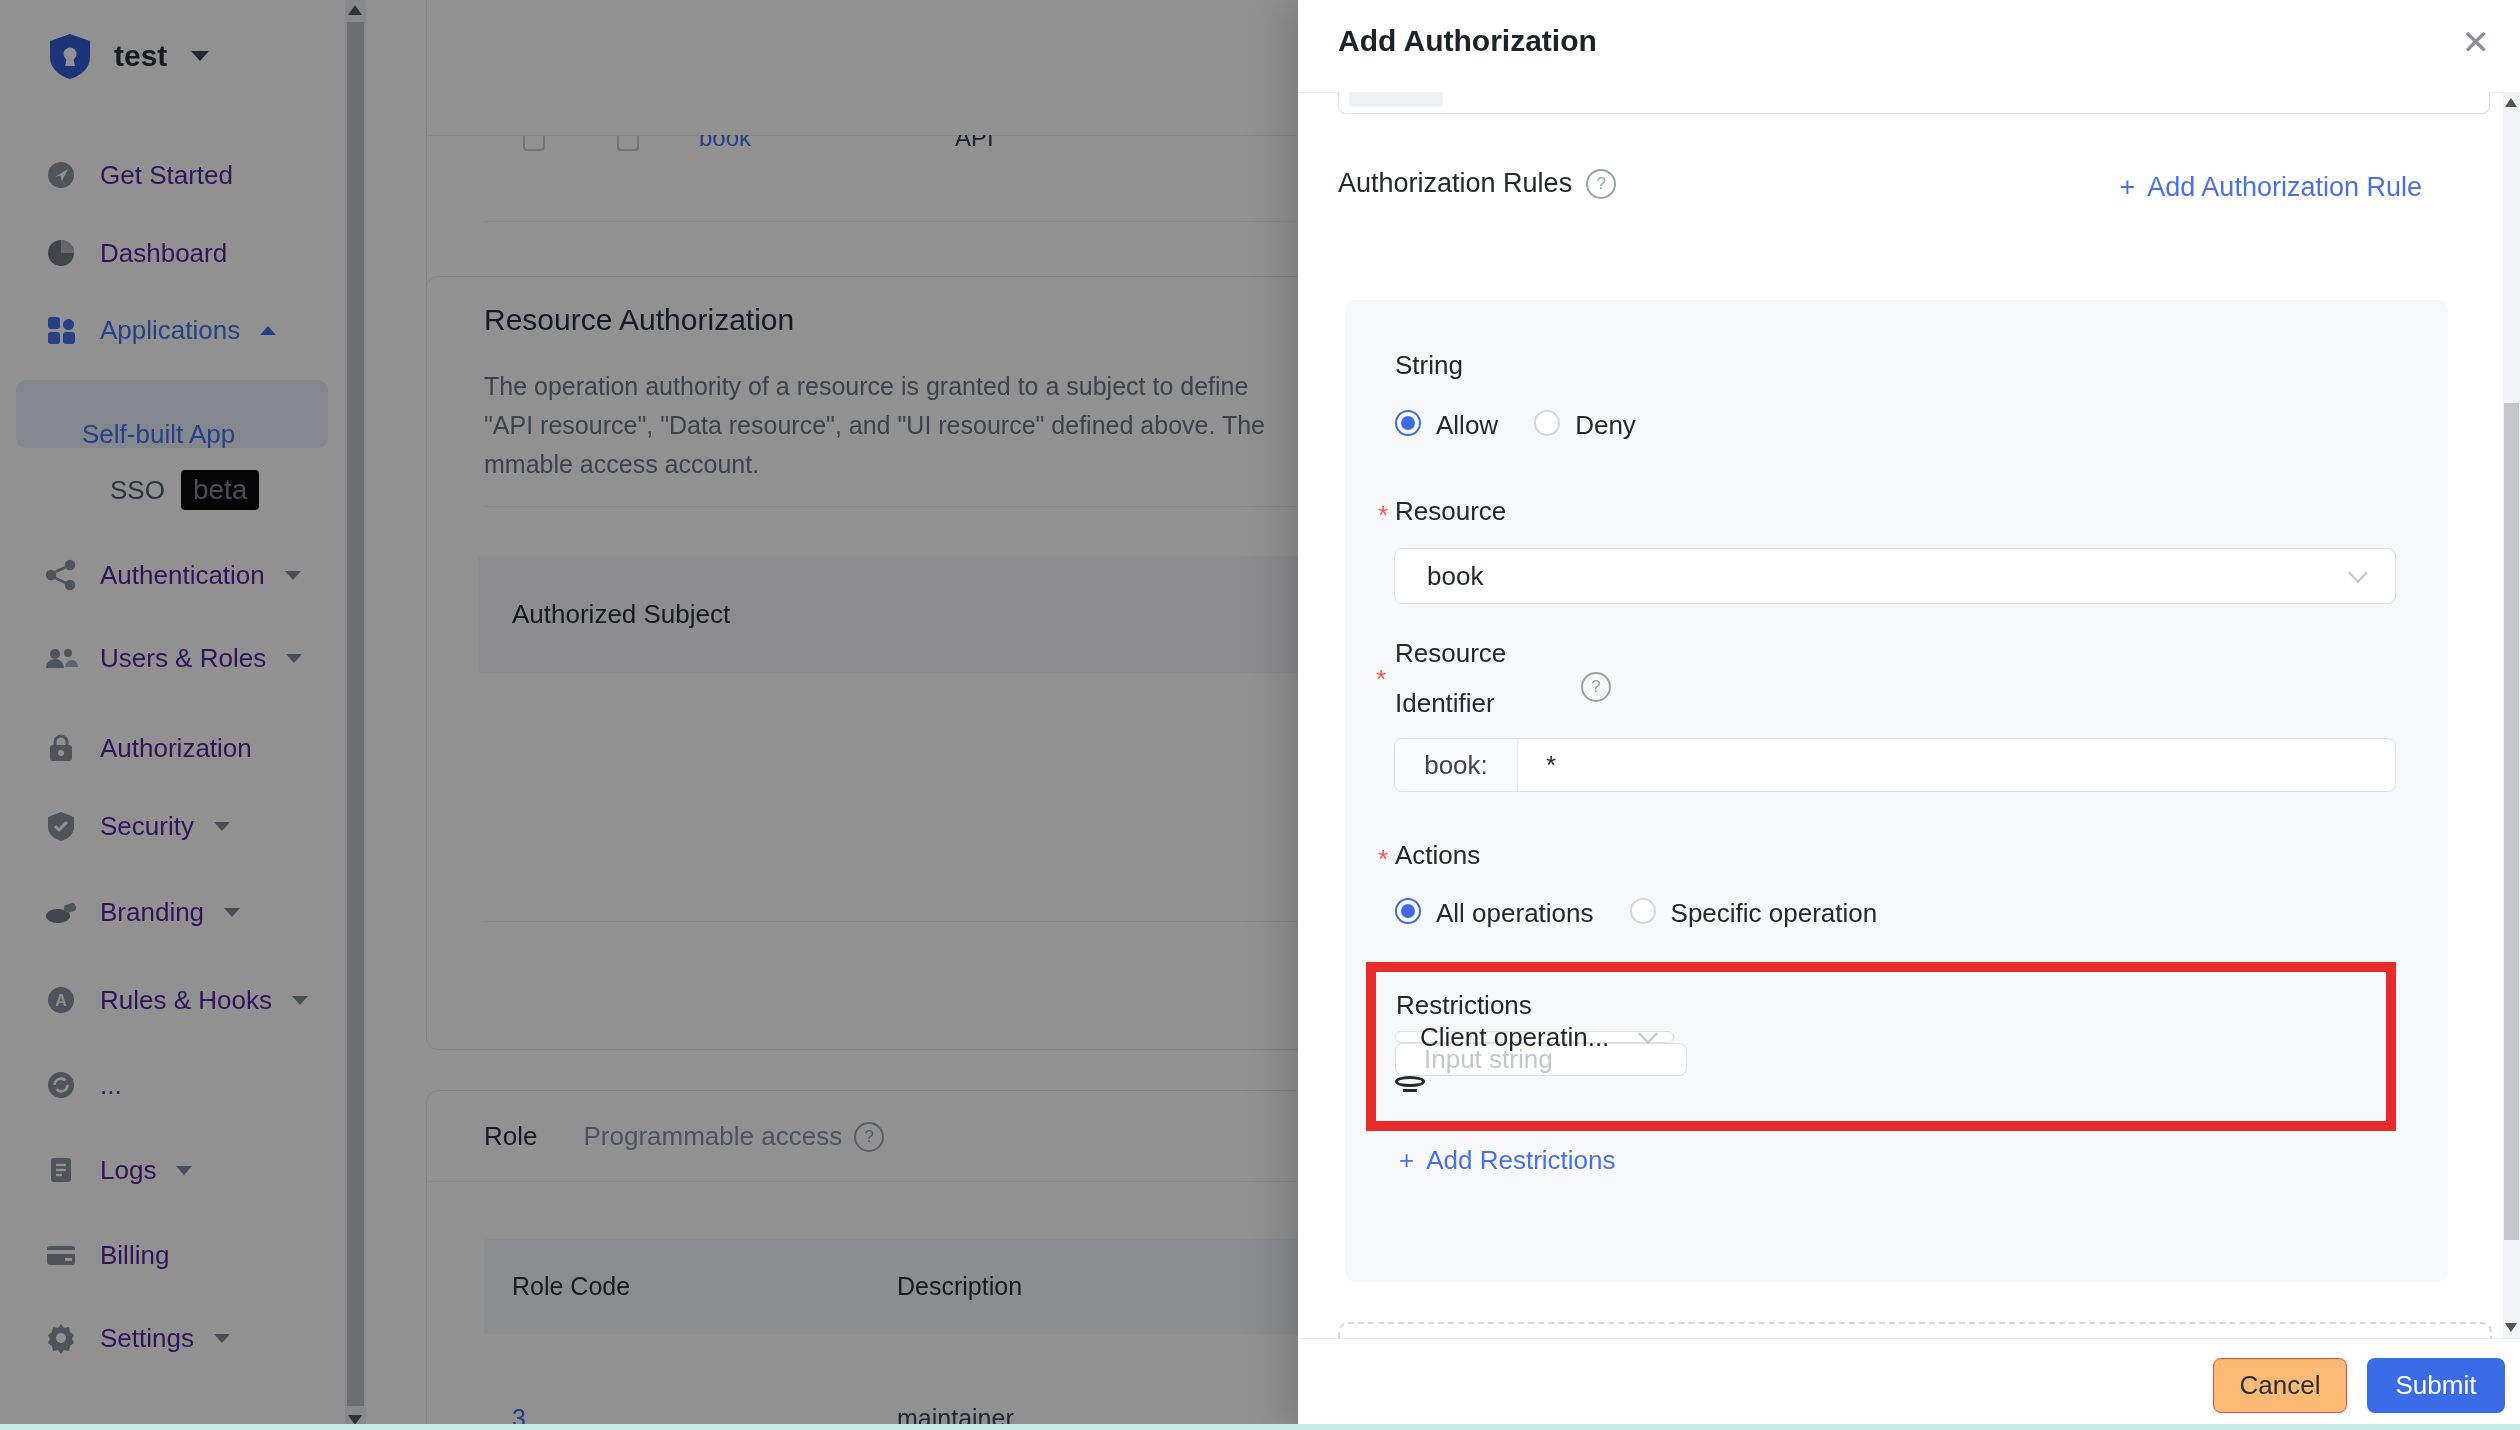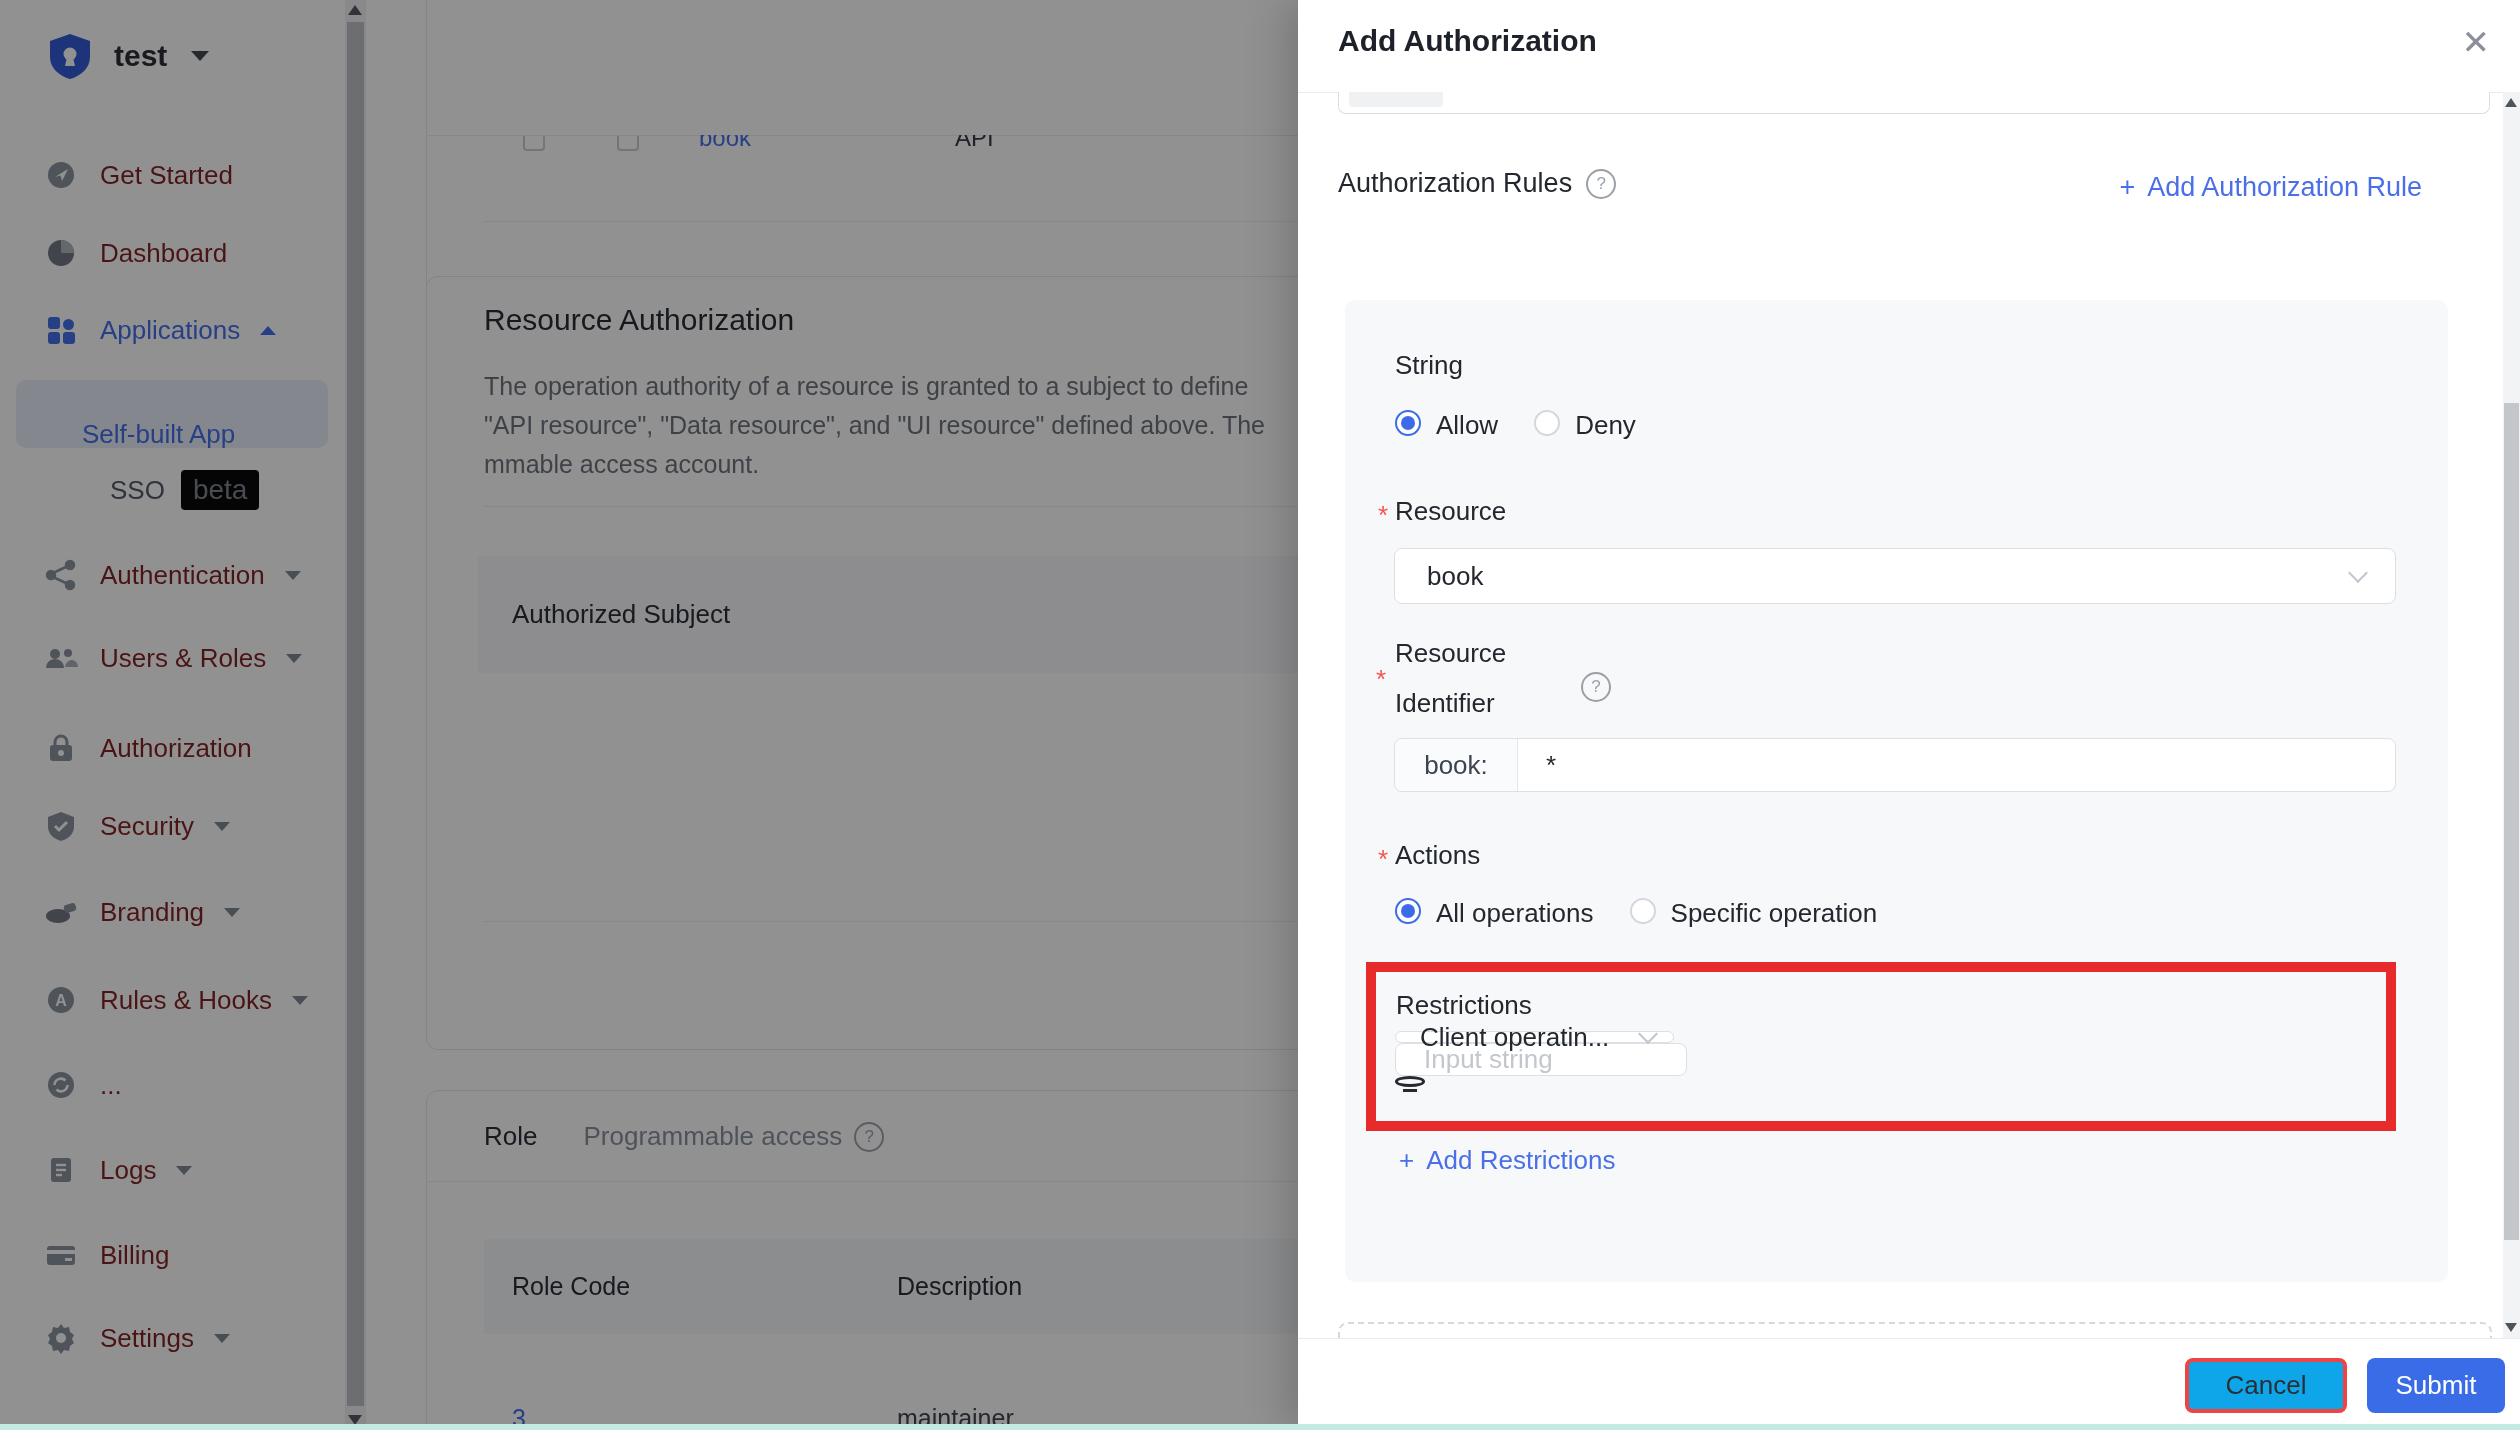--- a/index.html
+++ b/index.html
@@ -5,21 +5,21 @@
   html,body{margin:0;padding:0;background:#ffffff;}
   .stage{position:relative;width:2520px;height:1430px;overflow:hidden;
          font-family:"Liberation Sans",sans-serif;color:#1d2129;background:#fff;}
 
   
   .sidebar{position:absolute;left:0;top:0;width:345px;height:1430px;background:#fff;}
   .ws-row{position:absolute;left:44px;top:30px;display:flex;align-items:center;gap:18px;}
   .ws-logo{width:52px;height:52px;display:flex;align-items:center;justify-content:center;}
   .ws-name{font-size:30px;font-weight:bold;color:#23272e;}
   .caret-down{width:0;height:0;border-left:9px solid transparent;border-right:9px solid transparent;border-top:10px solid #3c424a;margin-left:6px;}
-  .side-item{position:absolute;left:44px;height:40px;display:flex;align-items:center;font-size:26px;color:#7f1d1d;cursor:pointer;}
+  .side-item{position:absolute;left:44px;height:40px;display:flex;align-items:center;font-size:26px;color:#4c1d95;cursor:pointer;}
   .side-item .ic{width:34px;height:34px;margin-right:22px;display:flex;align-items:center;justify-content:center;}
   .side-item .lbl{white-space:nowrap;}
   .side-item.blue,.side-item.blue .lbl{color:#3d6be8;}
   .mini-caret{width:0;height:0;border-left:8px solid transparent;border-right:8px solid transparent;border-top:9px solid #7d848e;margin-left:20px;}
   .mini-caret.up{border-top:none;border-bottom:9px solid #3d6be8;}
   .pill{position:absolute;left:16px;top:380px;width:312px;height:68px;background:#e9edf7;border-radius:10px;
         display:flex;align-items:center;font-size:26px;color:#3d6be8;cursor:pointer;}
   .pill span{margin-left:66px;margin-top:40px;}
   .sub-item{position:absolute;left:110px;height:40px;display:flex;align-items:center;font-size:26px;color:#4e5663;cursor:pointer;}
   .badge{margin-left:16px;background:#000000;color:#7b828c;font-size:28px;border-radius:4px;padding:4px 12px;}
@@ -107,21 +107,21 @@
   .txt-in{height:56px;background:#fff;border:1px solid #dcdfe3;border-radius:8px;box-sizing:border-box;display:flex;align-items:center;}
   .txt-in span{margin-left:28px;font-size:26px;color:#c3c7cd;}
   .minus-ic{width:30px;height:30px;border:3px solid #262a30;border-radius:50%;box-sizing:border-box;position:relative;cursor:pointer;}
   .minus-ic::after{content:"";position:absolute;left:5px;top:10px;width:14px;height:3px;background:#262a30;}
   .add-restr{position:absolute;left:54px;top:845px;font-size:26px;color:#4a6fe8;cursor:pointer;display:flex;gap:12px;}
 
   .dashed-box{position:absolute;left:40px;top:1322px;width:1150px;height:18px;border:2px dashed #d5d8dc;border-bottom:none;border-radius:10px 10px 0 0;background:#fff;}
 
   .d-footer{position:absolute;left:0;top:1338px;width:1222px;height:92px;background:#fff;border-top:1px solid #e9ebee;box-sizing:border-box;}
   .btn{position:absolute;top:19px;height:55px;border-radius:8px;font-size:26px;display:flex;align-items:center;justify-content:center;cursor:pointer;box-sizing:border-box;}
-  .btn-cancel{right:173px;width:162px;background:#0ea5e9;border:4px solid #ef4444;color:#2a2f36;}
+  .btn-cancel{right:173px;width:134px;background:#fdba74;border:1px solid #ef4444;color:#2a2f36;}
   .btn-submit{right:15px;width:138px;background:#3b6ce8;color:#fff;}
 
   .d-scroll{position:absolute;left:1205px;top:92px;width:17px;height:1246px;background:#f2f3f4;}
   .d-thumb{position:absolute;left:1px;top:311px;width:15px;height:837px;background:#c4c7ca;}
   .d-tri-up{position:absolute;left:2px;top:6px;width:0;height:0;border-left:6px solid transparent;border-right:6px solid transparent;border-bottom:9px solid #4f545a;}
   .d-tri-dn{position:absolute;left:2px;bottom:6px;width:0;height:0;border-left:6px solid transparent;border-right:6px solid transparent;border-top:9px solid #4f545a;}
 
   .teal-bar{position:absolute;left:0;top:1424px;width:2520px;height:6px;background:#c3ebe4;z-index:30;}
   svg{display:block;}
 </style>

